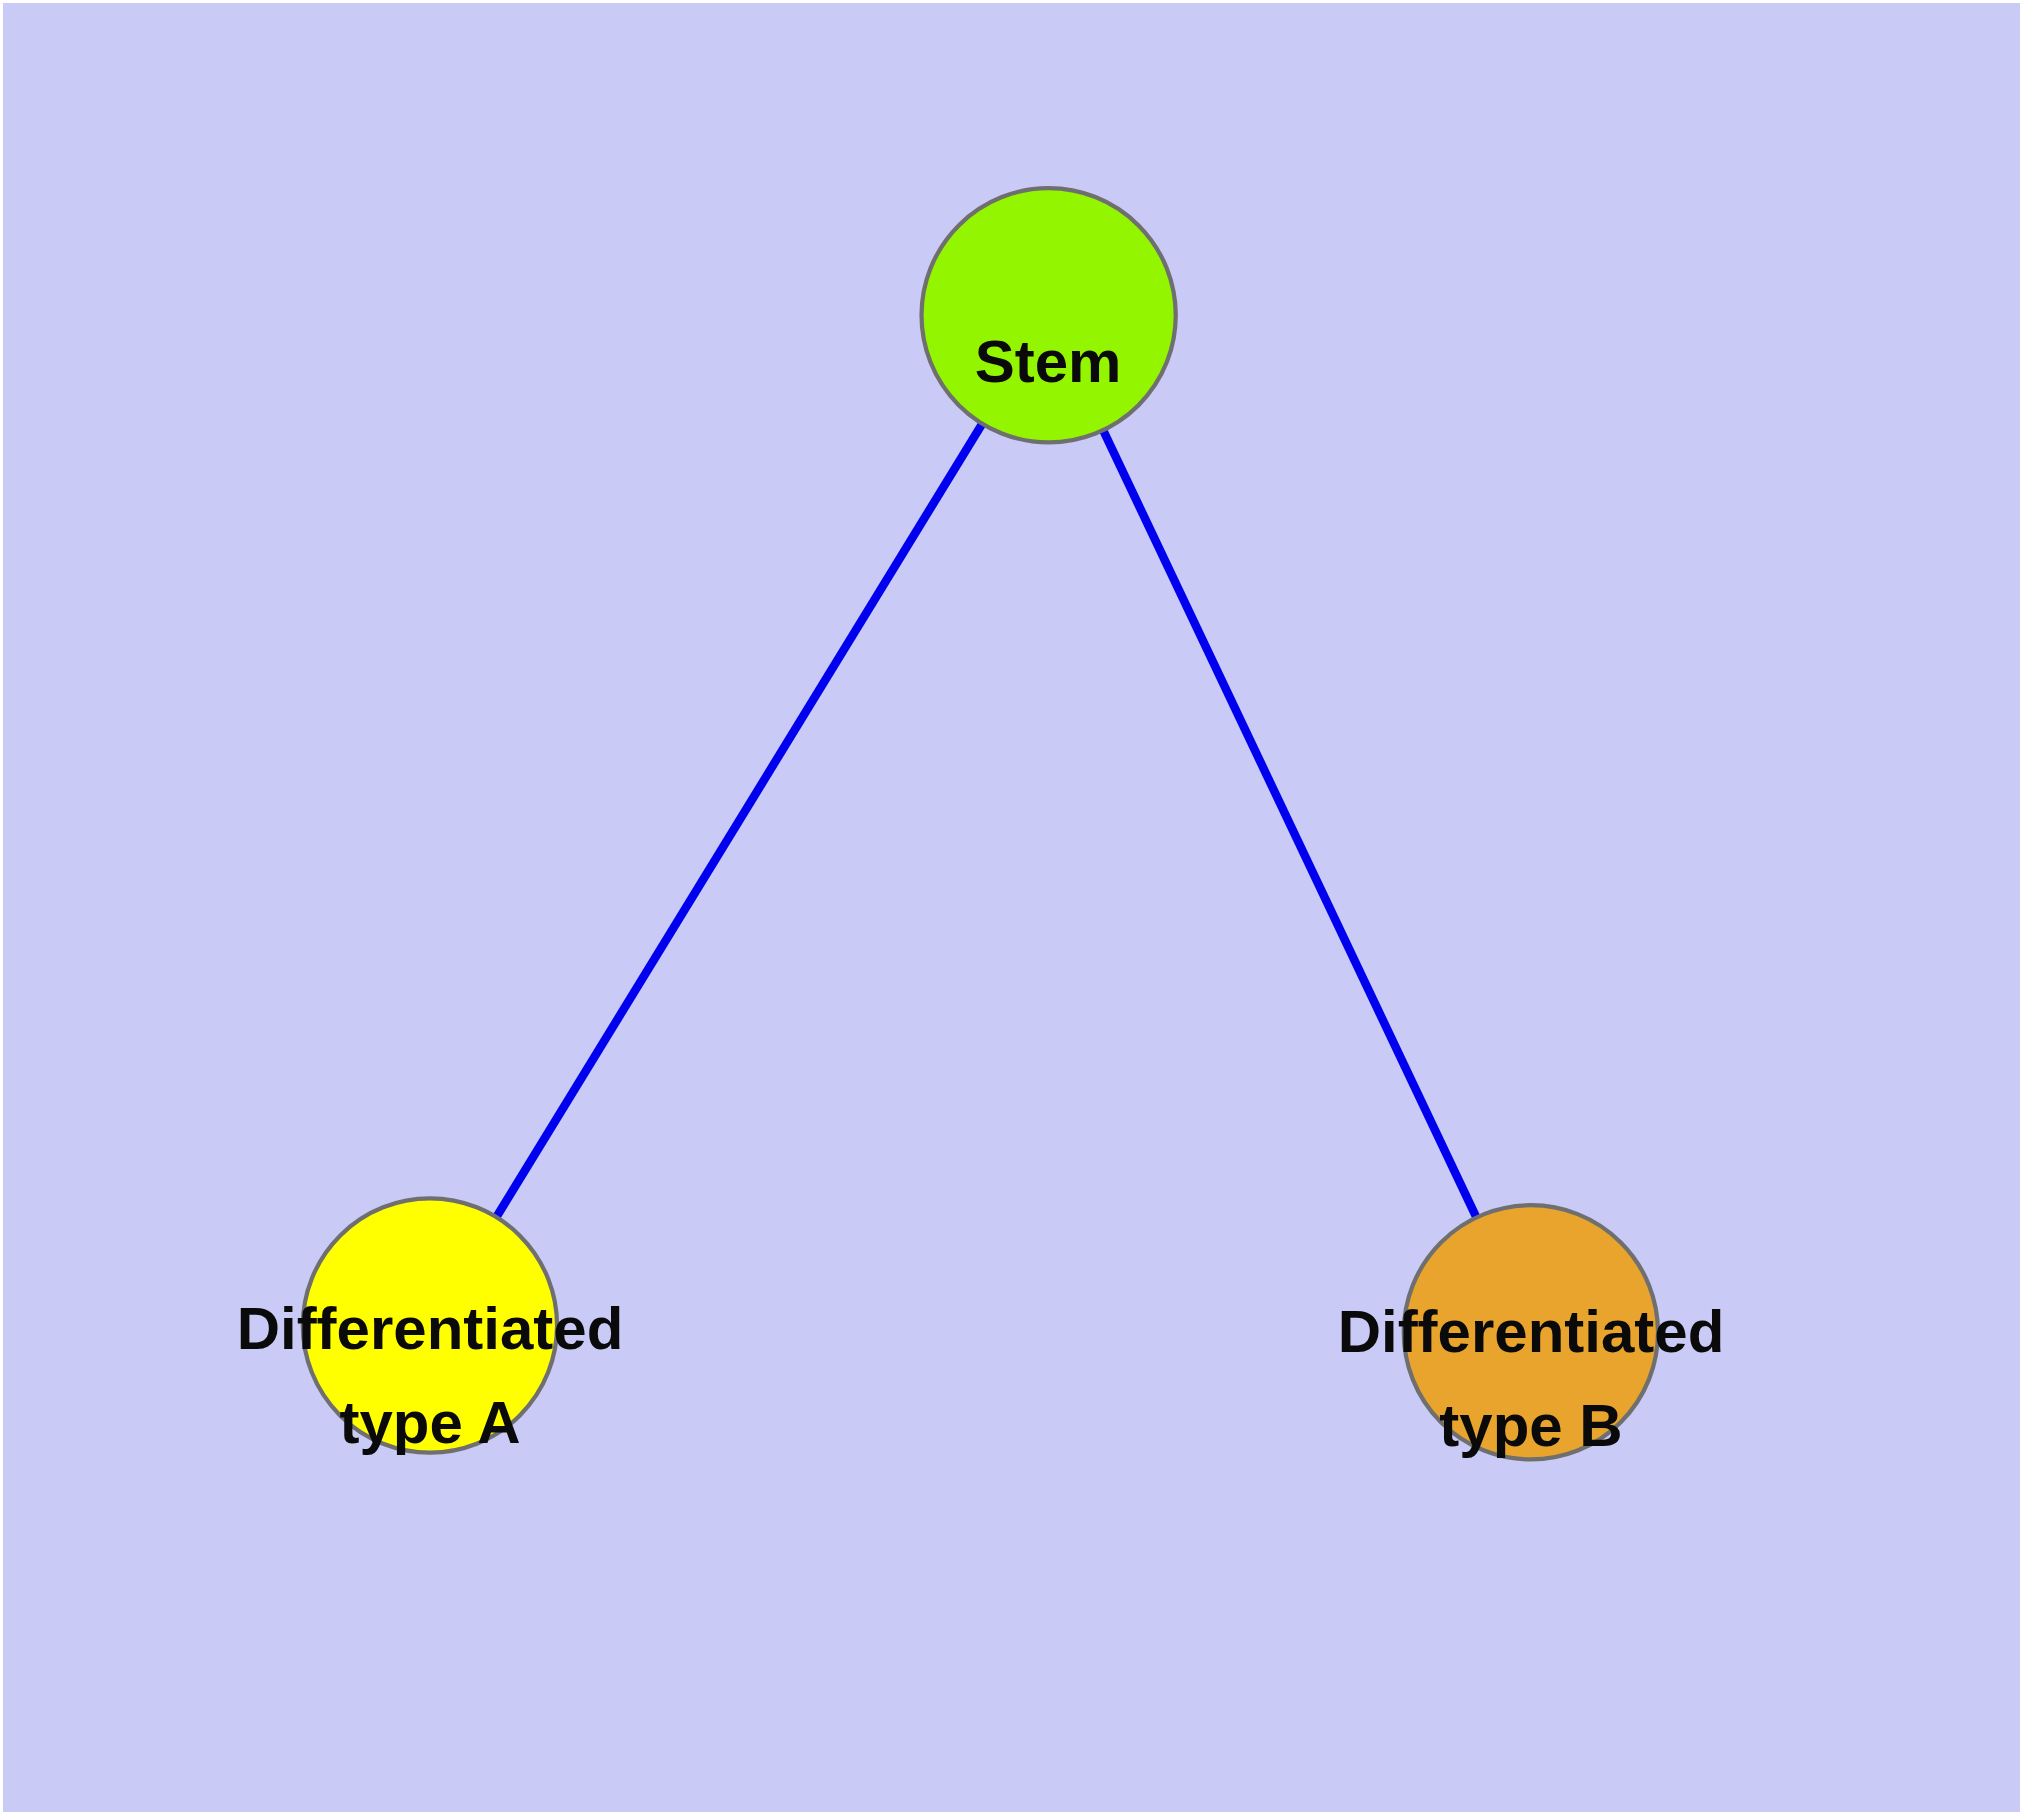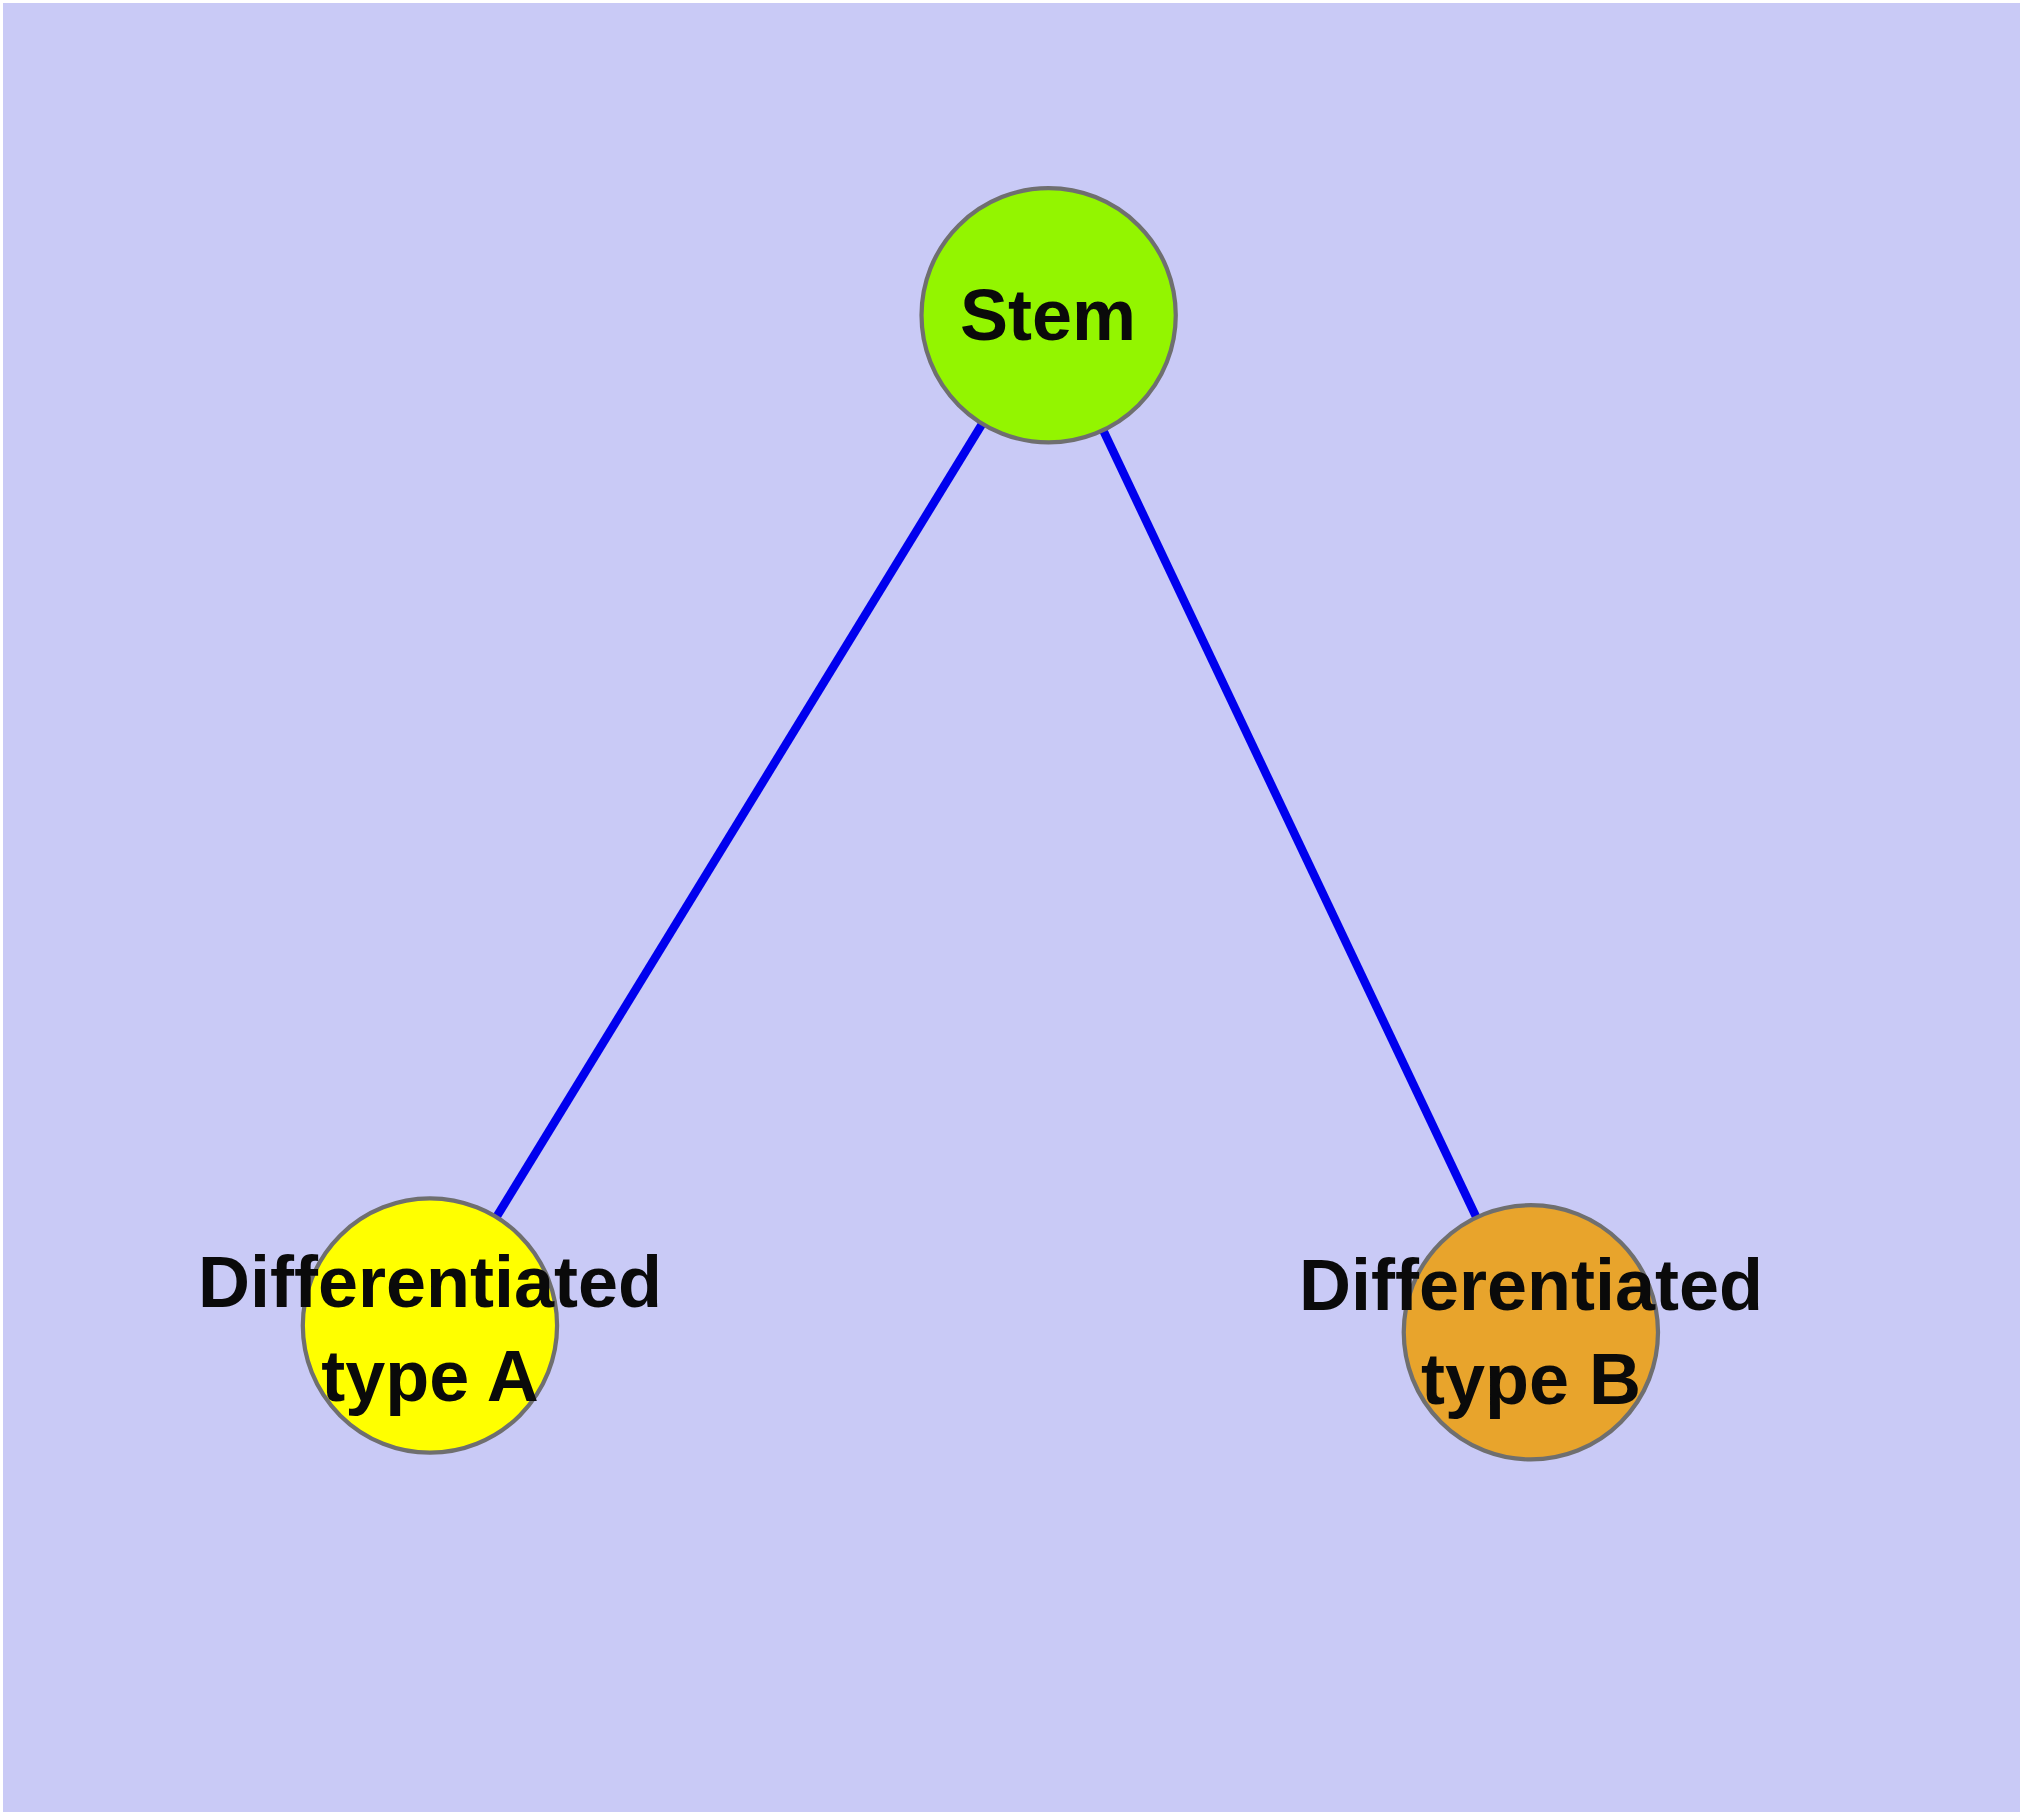--- a/index.html
+++ b/index.html
@@ -38,26 +38,27 @@
     stroke-width: 10px;
     stroke-linecap: butt;
   }
   .node-circle {
     stroke-width: 5px;
   }
   .node-label {
     position: absolute;
     transform: translate(-50%, -50%);
     color: #0A0A0A;
-    font-size: 72px;
+    font-size: 60px;
     font-weight: 700;
     line-height: 94px;
     text-align: center;
     white-space: pre-line;
     pointer-events: none;
+    margin-top: 47px;
   }
   .label-stem   { left: 1048px; top: 315px;  }
   .label-type-a { left: 430px;  top: 1329px; }
   .label-type-b { left: 1531px; top: 1332px; }
 </style>
 </head>
 <body>
 
 <div class="canvas" style="background-color: rgb(201, 202, 246);">
 

